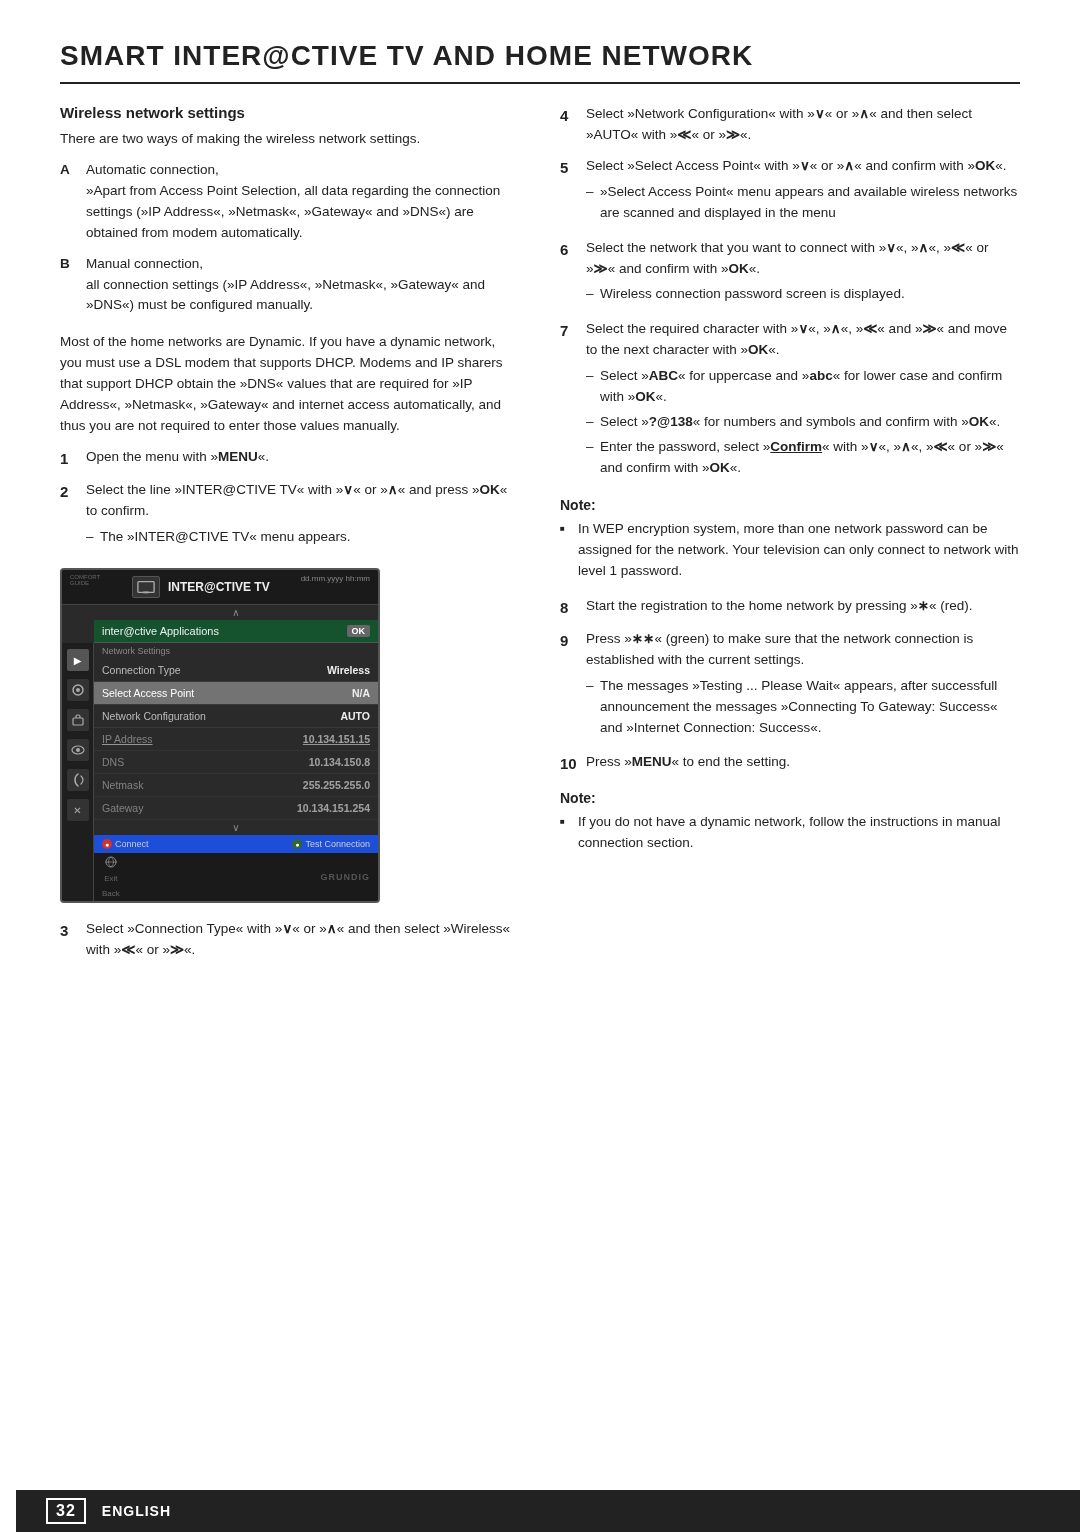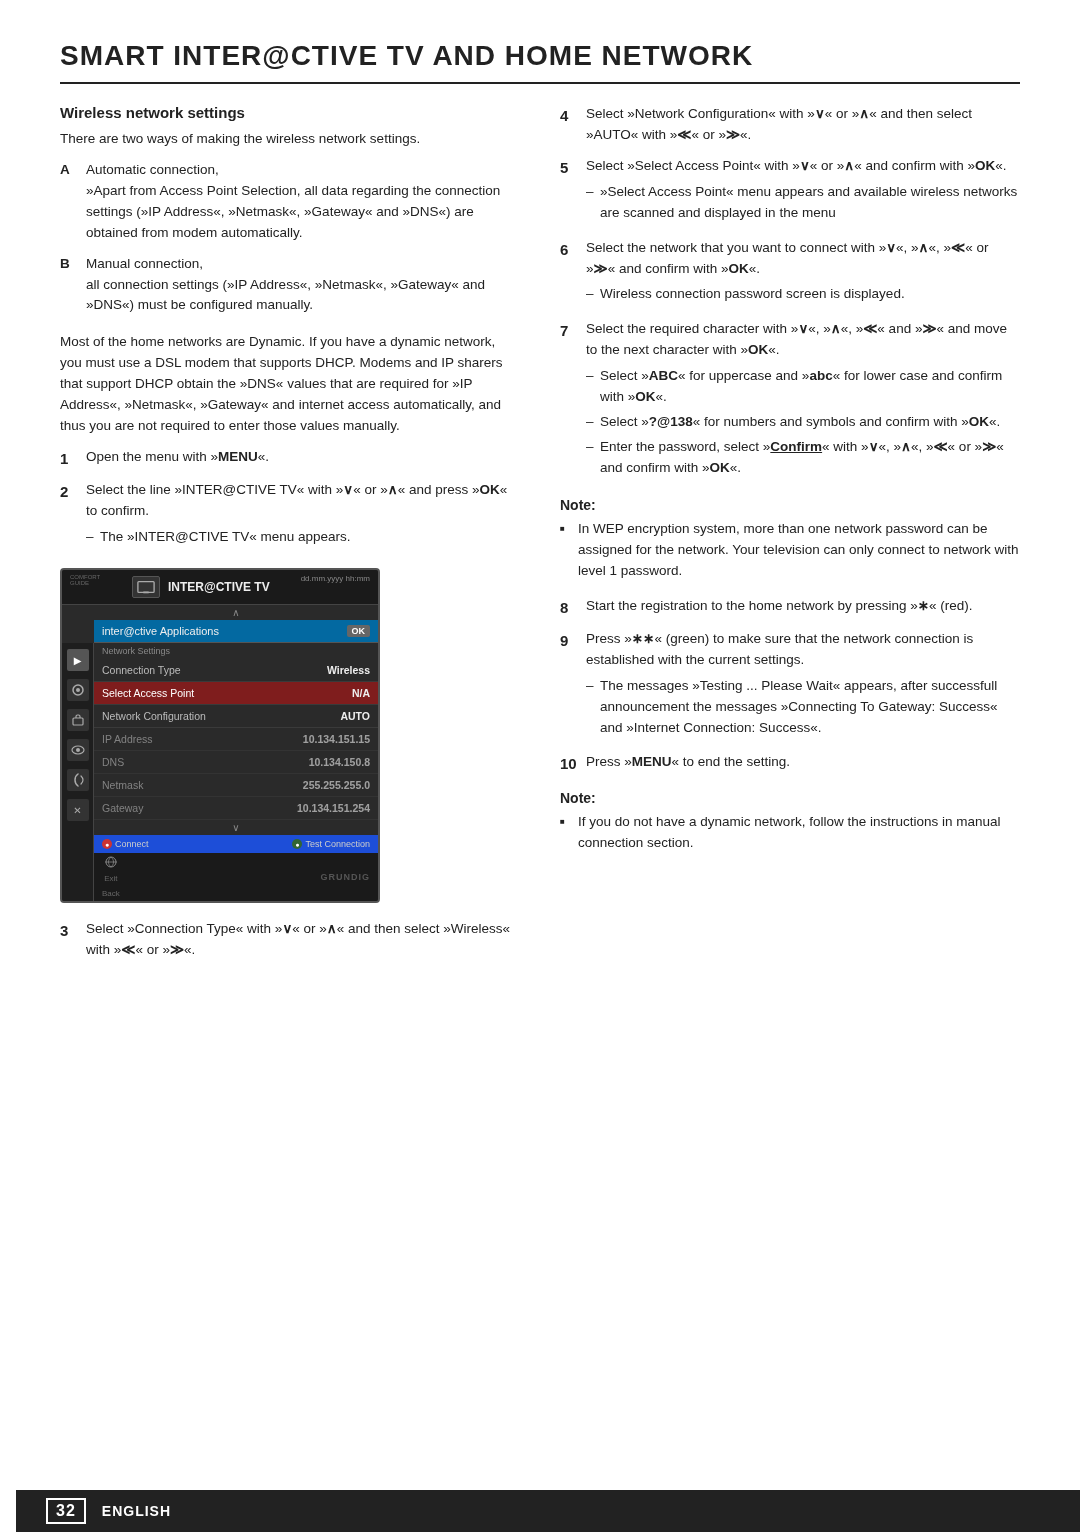--- a/index.html
+++ b/index.html
@@ -246,21 +246,21 @@
     .tv-sidebar .sidebar-icon.active {
       background: #555;
       color: #fff;
     }
 
     .tv-body {
       margin-left: 32px;
     }
 
     .tv-app-bar {
-      background: #0369a1;
+      background: #14532d;
       padding: 5px 8px;
       display: flex;
       justify-content: space-between;
       align-items: center;
       border-bottom: 1px solid #555;
     }
 
     .tv-app-bar .app-name {
       color: #eee;
       font-size: 11px;
@@ -291,21 +291,21 @@
 
     .tv-row {
       display: flex;
       justify-content: space-between;
       padding: 5px 8px;
       border-bottom: 1px solid #3a3a3a;
       font-size: 10.5px;
     }
 
     .tv-row.highlighted {
-      background: #7f1d1d;
+      background: #737373;
       color: #fff;
       gap: 19px;
     }
 
     .tv-row .row-label { color: #bbb; }
     .tv-row.highlighted .row-label { color: #fff; }
     .tv-row .row-value { color: #eee; font-weight: 600; text-align: right; }
 
     .tv-footer {
       display: flex;
@@ -485,21 +485,21 @@
               <span class="row-value">Wireless</span>
             </div>
             <div class="tv-row highlighted">
               <span class="row-label">Select Access Point</span>
               <span class="row-value">N/A</span>
             </div>
             <div class="tv-row">
               <span class="row-label">Network Configuration</span>
               <span class="row-value">AUTO</span>
             </div>
-            <div class="tv-row" style="opacity:0.6;">
+            <div class="tv-row" style="opacity:0.6;text-decoration:underline;">
               <span class="row-label">IP Address</span>
               <span class="row-value">10.134.151.15</span>
             </div>
             <div class="tv-row" style="opacity:0.6;">
               <span class="row-label">DNS</span>
               <span class="row-value">10.134.150.8</span>
             </div>
             <div class="tv-row" style="opacity:0.6;">
               <span class="row-label">Netmask</span>
               <span class="row-value">255.255.255.0</span>

